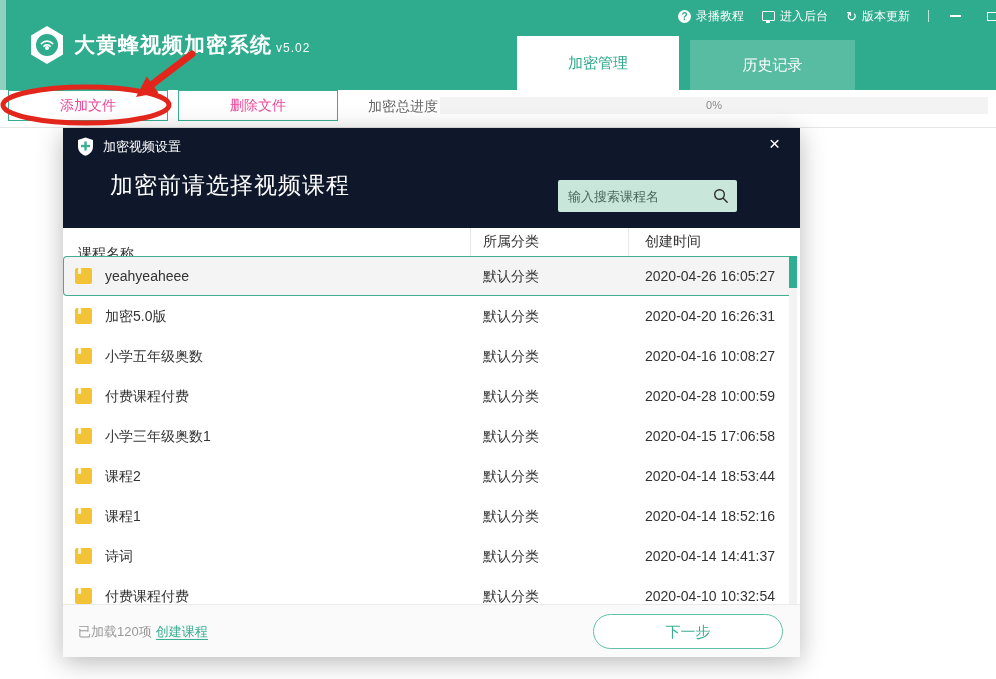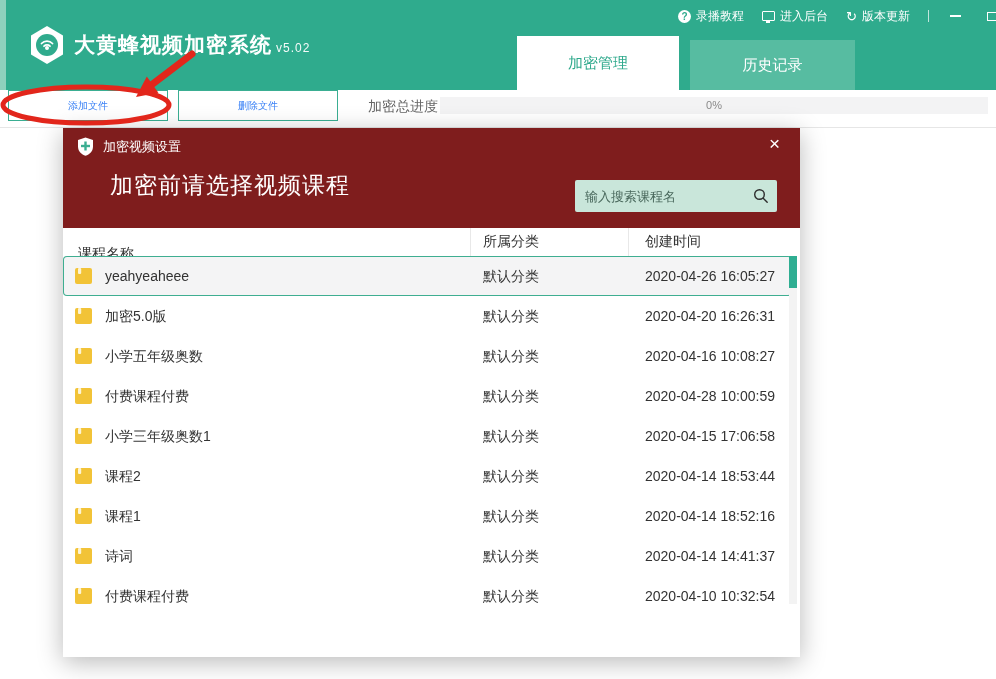--- a/index.html
+++ b/index.html
@@ -26,36 +26,36 @@
   .min-glyph { display:inline-block; width:11px; height:2px; background:#fff; }
   .max-glyph { display:inline-block; width:10px; height:9px; border:1.5px solid #fff; }
 
   
   .tab { position:absolute; text-align:center; font-size:15px; cursor:pointer; }
   .tab-active { left:517px; top:36px; width:162px; height:54px; background:#fff; color:#2fa98c; line-height:54px; }
   .tab-inactive { left:690px; top:40px; width:165px; height:50px; background:#57bca1; color:#fff; line-height:50px; }
 
   
   .toolbar { position:absolute; left:0; top:90px; width:996px; height:38px; background:#fff; border-bottom:1px solid #e6e6e6; }
-  .tb-btn { position:absolute; top:0; height:31px; background:#fff; border:1px solid #3aae92; color:#3b82f6; font-size:10px; text-align:center; line-height:29px; cursor:pointer; }
+  .tb-btn { position:absolute; top:0; height:31px; background:#fff; border:1px solid #3aae92; color:#ec4899; font-size:14px; text-align:center; line-height:29px; cursor:pointer; }
   .btn-add { left:8px; width:160px; }
   .btn-del { left:178px; width:160px; }
   .progress-label { position:absolute; left:368px; top:8px; font-size:14px; color:#666; }
   .progress-bar { position:absolute; left:440px; top:7px; width:548px; height:17px; background:#f3f3f4; }
   .progress-fill { position:absolute; left:0; top:0; height:100%; width:0; background:#2fab8d; }
   .progress-text { position:absolute; width:100%; text-align:center; font-size:11px; color:#8a8a8a; line-height:17px; }
 
   
   .modal { position:absolute; left:63px; top:128px; width:737px; height:529px; background:#fff; box-shadow:0 5px 24px rgba(0,0,0,.28); }
-  .modal-head { position:absolute; left:0; top:0; width:737px; height:100px; background:#7f1d1d; }
+  .modal-head { position:absolute; left:0; top:0; width:737px; height:100px; background:#0f172a; }
   .shield-icon { position:absolute; left:14px; top:9px; width:17px; height:19px; }
   .modal-title { position:absolute; left:40px; top:10px; color:#fff; font-size:13px; }
   .modal-close { position:absolute; right:20px; top:6px; color:#fff; font-size:19px; cursor:pointer; line-height:20px; }
   .modal-heading { position:absolute; left:27px; top:42px; color:#fff; font-size:23px; letter-spacing:1px;margin-left:20px; }
-  .search-box { position:absolute; left:512px; top:52px; width:202px; height:32px; background:#c9e6da; border-radius:2px; }
+  .search-box { position:absolute; left:495px; top:52px; width:179px; height:32px; background:#c9e6da; border-radius:2px; }
   .search-input { position:absolute; left:10px; top:0; width:160px; height:32px; background:transparent; border:none; outline:none; font-size:13px; color:#3c5a50; font-family:inherit; }
   .search-input::placeholder { color:#49685c; opacity:1; }
   .search-icon { position:absolute; right:8px; top:8px; width:16px; height:16px; cursor:pointer; }
 
   
   .thead { position:absolute; left:0; top:100px; width:737px; height:28px; background:#fff; font-size:14px; color:#333; }
   .th { position:absolute; top:5px; }
   .th-name { left:15px;margin-top:12px; } .th-cat { left:420px; } .th-time { left:582px; }
   .col-div { position:absolute; top:100px; width:1px; height:28px; background:#e8e8e8; }
   .cd1 { left:407px; } .cd2 { left:565px; }
@@ -241,19 +241,25 @@
     </svg>
     <span class="cell cell-name">付费课程付费</span>
     <span class="cell cell-cat">默认分类</span>
     <span class="cell cell-time">2020-04-10 10:32:54</span>
   </div>
     </div>
   <div class="scrollbar">
     <div class="scroll-thumb"></div>
   </div>
 
+  <div class="modal-footer">
+    <div class="loaded-text">
+      <span>已加载120项</span><a class="create-link">创建课程</a>
+    </div>
+    <div class="next-btn">下一步</div>
+  </div>
 </div>
 
 <svg class="annotation" viewBox="0 0 240 100">
   <ellipse cx="86" cy="65" rx="83" ry="18" fill="none" stroke="#e2261b" stroke-width="5"></ellipse>
   <line x1="192" y1="14" x2="150" y2="46" stroke="#e2261b" stroke-width="7" stroke-linecap="round"></line>
   <polygon points="136,57 146.8,36.5 158.4,52.7" fill="#e2261b"></polygon>
 </svg>
 
 </body></html>

